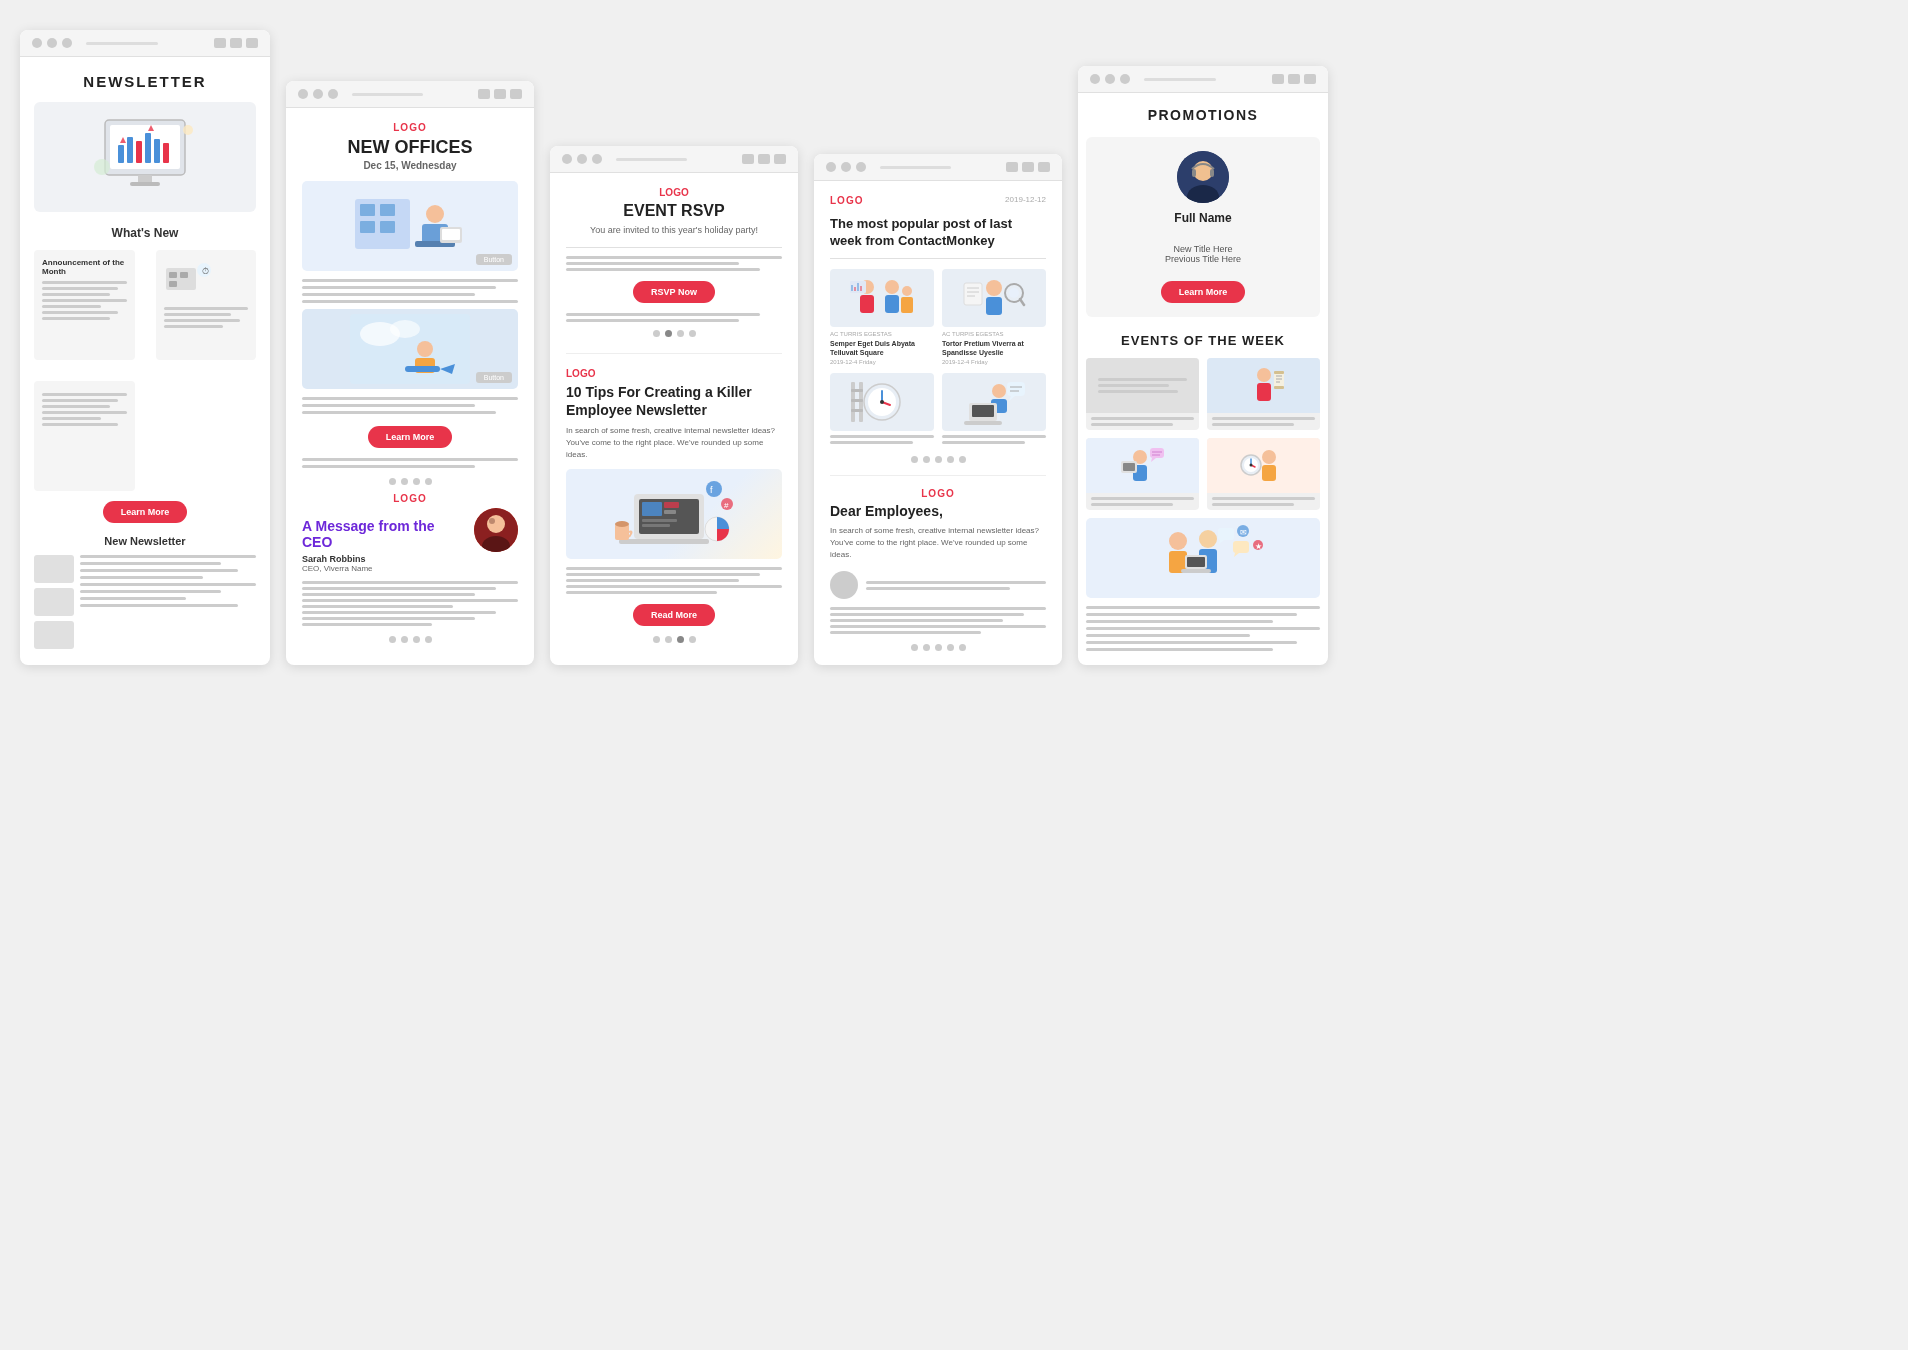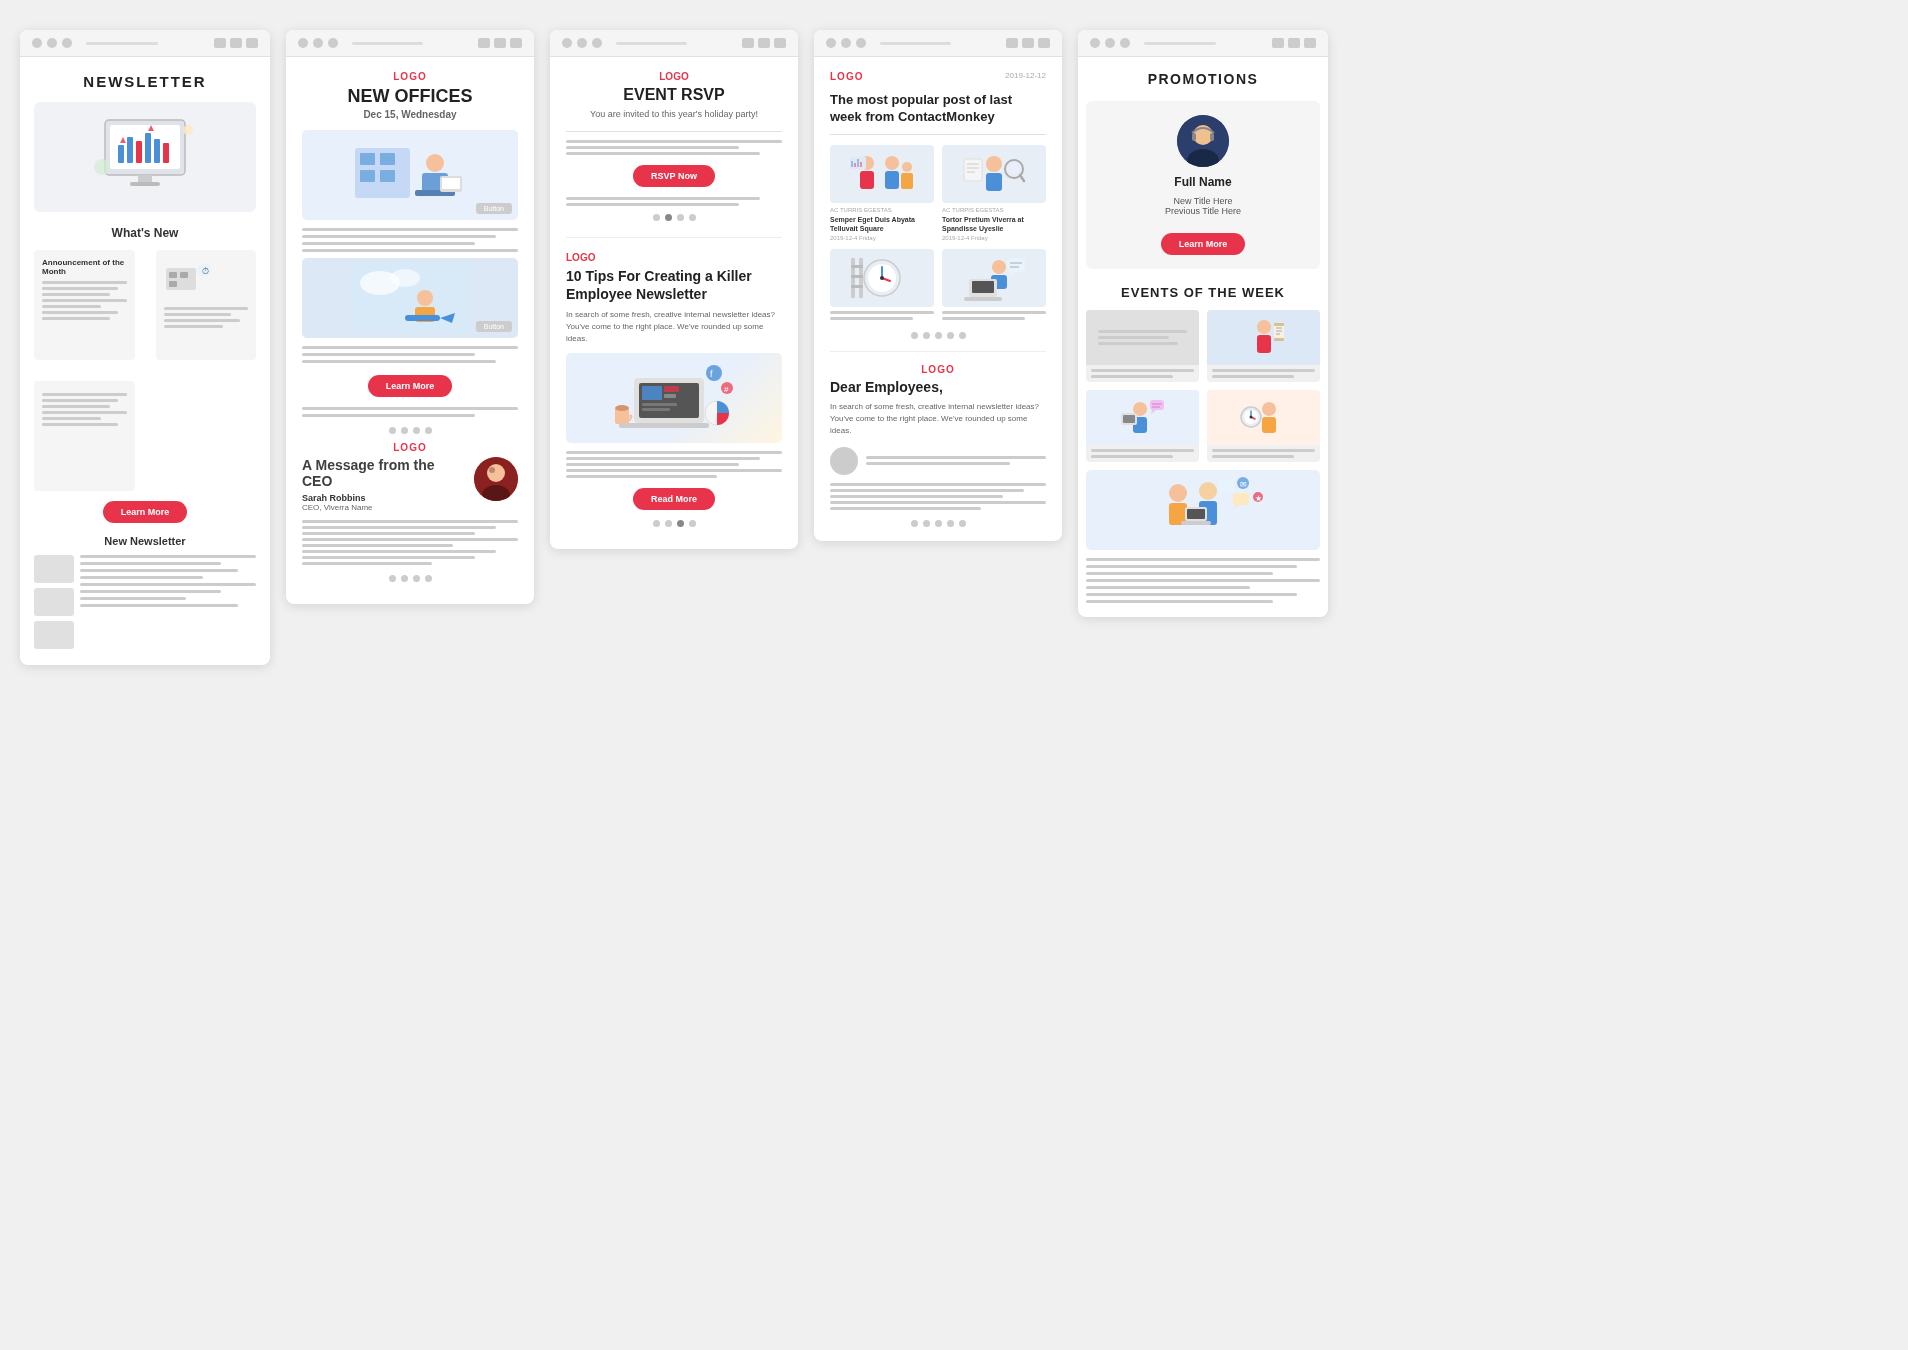--- a/index.html
+++ b/index.html
@@ -8,21 +8,21 @@
       font-family: 'Arial', sans-serif;
       display: flex;
       justify-content: center;
       align-items: flex-start;
       padding: 30px 20px;
       min-height: 1350px;
     }
     .page-container {
       display: flex;
       gap: 16px;
-      align-items: flex-start;
+      align-items: flex-end;
       max-width: 1908px;
       width: 100%;
     }
 
     
     .browser-window {
       background: #fff;
       border-radius: 8px;
       box-shadow: 0 2px 12px rgba(0,0,0,0.12);
       overflow: hidden;
@@ -419,21 +419,21 @@
       margin: 0 auto 8px;
       display: flex;
       align-items: center;
       justify-content: center;
       overflow: hidden;
     }
     .win5-full-name {
       font-size: 12px;
       font-weight: 700;
       color: #222;
-      margin-bottom: 7px;
+      margin-bottom: 19px;
     }
     .win5-new-title {
       font-size: 9px;
       color: #555;
     }
     .win5-prev-title {
       font-size: 9px;
       color: #555;
       margin-bottom: 17px;
     }
@@ -693,21 +693,21 @@
         <div class="dot-small"></div>
         <div class="dot-small"></div>
         <div class="dot-small"></div>
         <div class="dot-small"></div>
       </div>
 
       <div class="win2-ceo-section">
         <div class="logo-red">LOGO</div>
         <div class="win2-ceo-header">
           <div style="flex:1">
-            <div style="font-size:14px;font-weight:700;color:#404040;margin-bottom:4px;">A Message from the CEO</div>
+            <div style="font-size:14px;font-weight:700;color:#6d28d9;margin-bottom:4px;margin-top:10px;">A Message from the CEO</div>
             <div style="font-size:9px;font-weight:700;color:#333;">Sarah Robbins</div>
             <div style="font-size:8px;color:#666;">CEO, Viverra Name</div>
           </div>
           <div class="win2-ceo-avatar">
             <svg width="44" height="44" viewBox="0 0 44 44">
               <circle cx="22" cy="22" r="22" fill="#8B2020"></circle>
               <circle cx="22" cy="16" r="9" fill="#f5c09a"></circle>
               <ellipse cx="22" cy="38" rx="14" ry="10" fill="#5a1515"></ellipse>
               <circle cx="18" cy="13" r="3" fill="#3a0a0a" opacity="0.3"></circle>
             </svg>

